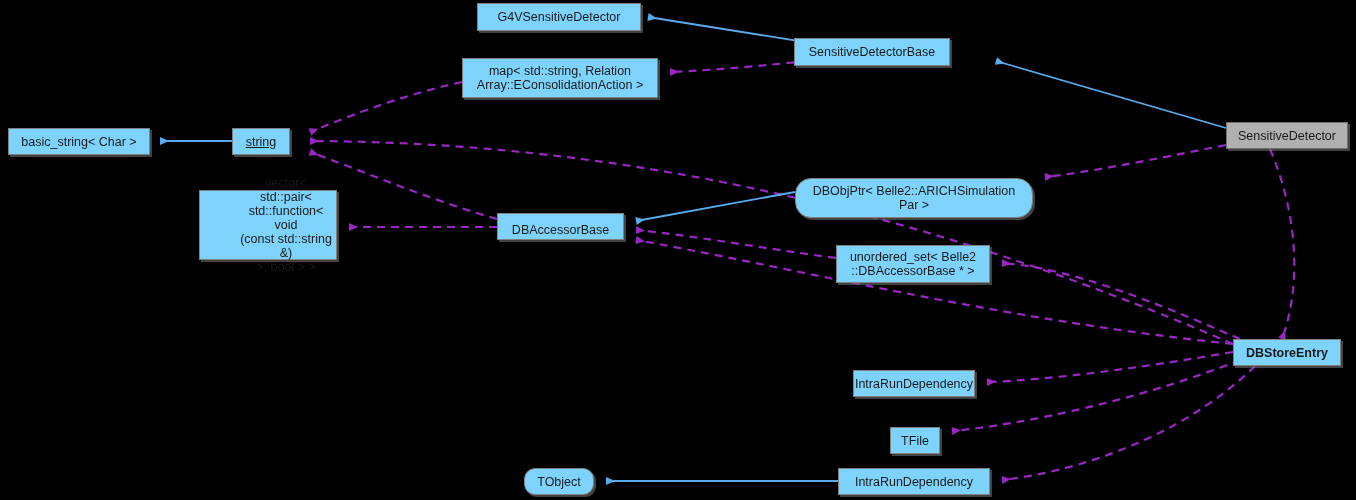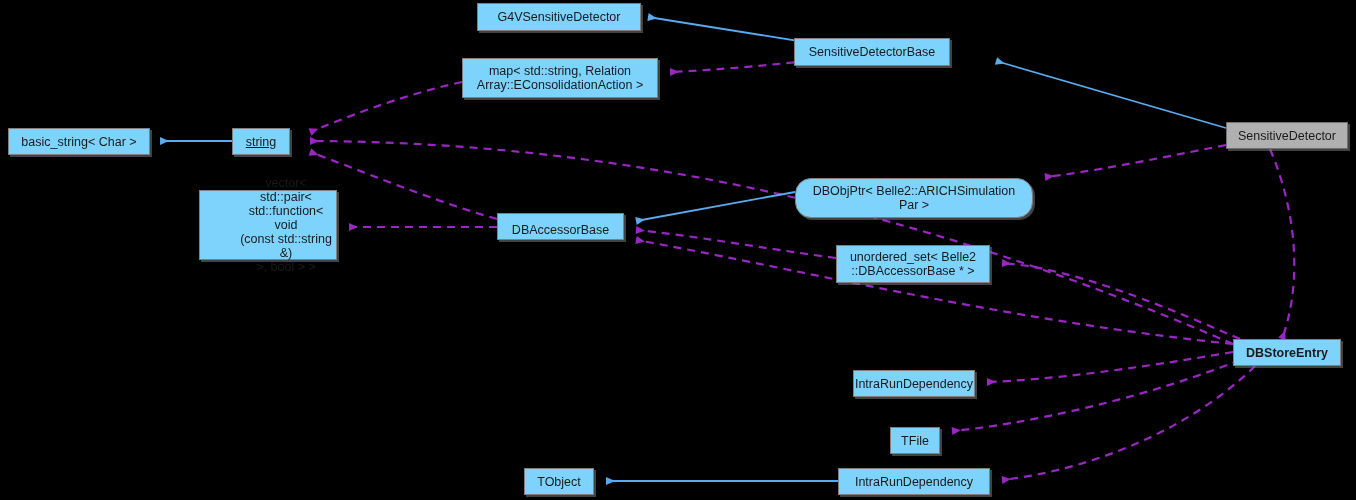--- a/index.html
+++ b/index.html
@@ -89,20 +89,20 @@
       </div>
       <div class="node" style="left: 1233px; top: 339px; width: 108px; height: 27px; font-weight: bold;">
         <span>DBStoreEntry</span>
       </div>
       <div class="node" style="left: 853px; top: 370px; width: 122px; height: 27px;">
         <span>IntraRunDependency</span>
       </div>
       <div class="node" style="left: 890px; top: 419px; width: 50px; height: 27px; margin-top: 8px;">
         <span>TFile</span>
       </div>
-      <div class="node" style="left: 524px; top: 468px; width: 70px; height: 27px;">
+      <div class="node" style="left: 524px; top: 468px; width: 70px; height: 27px; border-radius: 11px;">
         <span>TObject</span>
       </div>
       <div class="node" style="left: 838px; top: 468px; width: 152px; height: 27px;">
         <span>IntraRunDependency</span>
       </div>
     </div>
 </div>
 
 </body></html>

